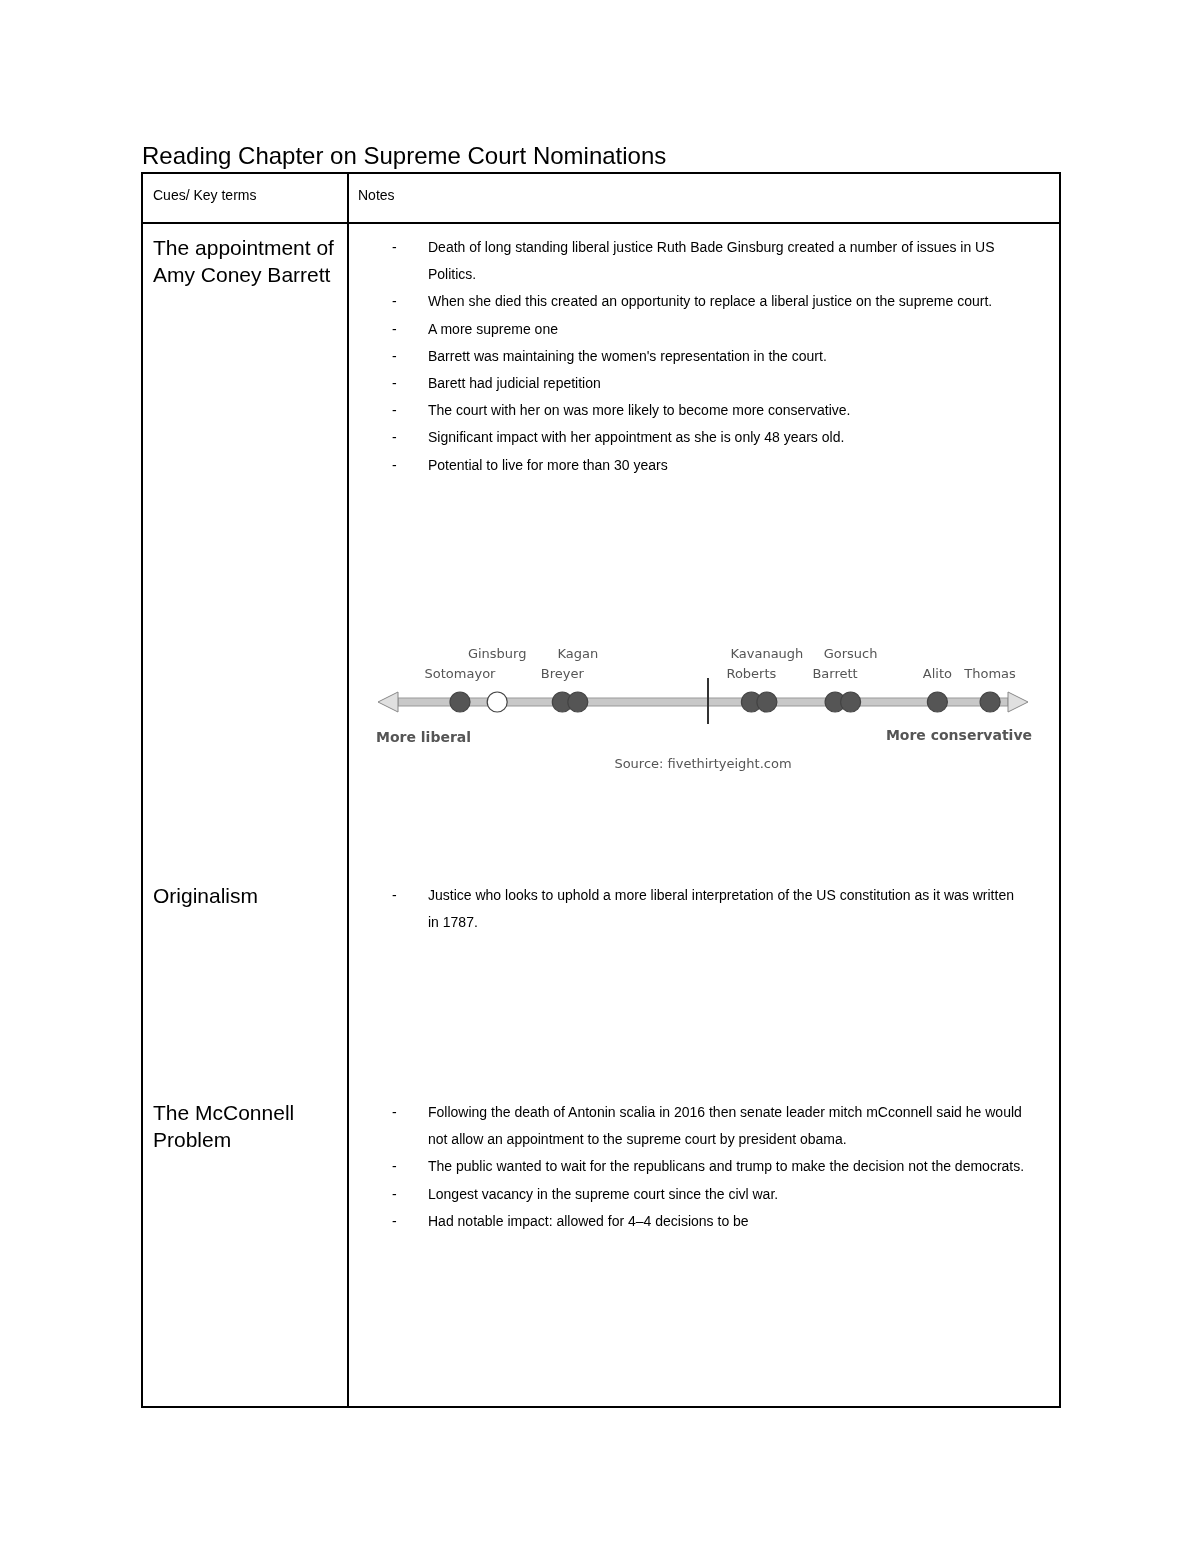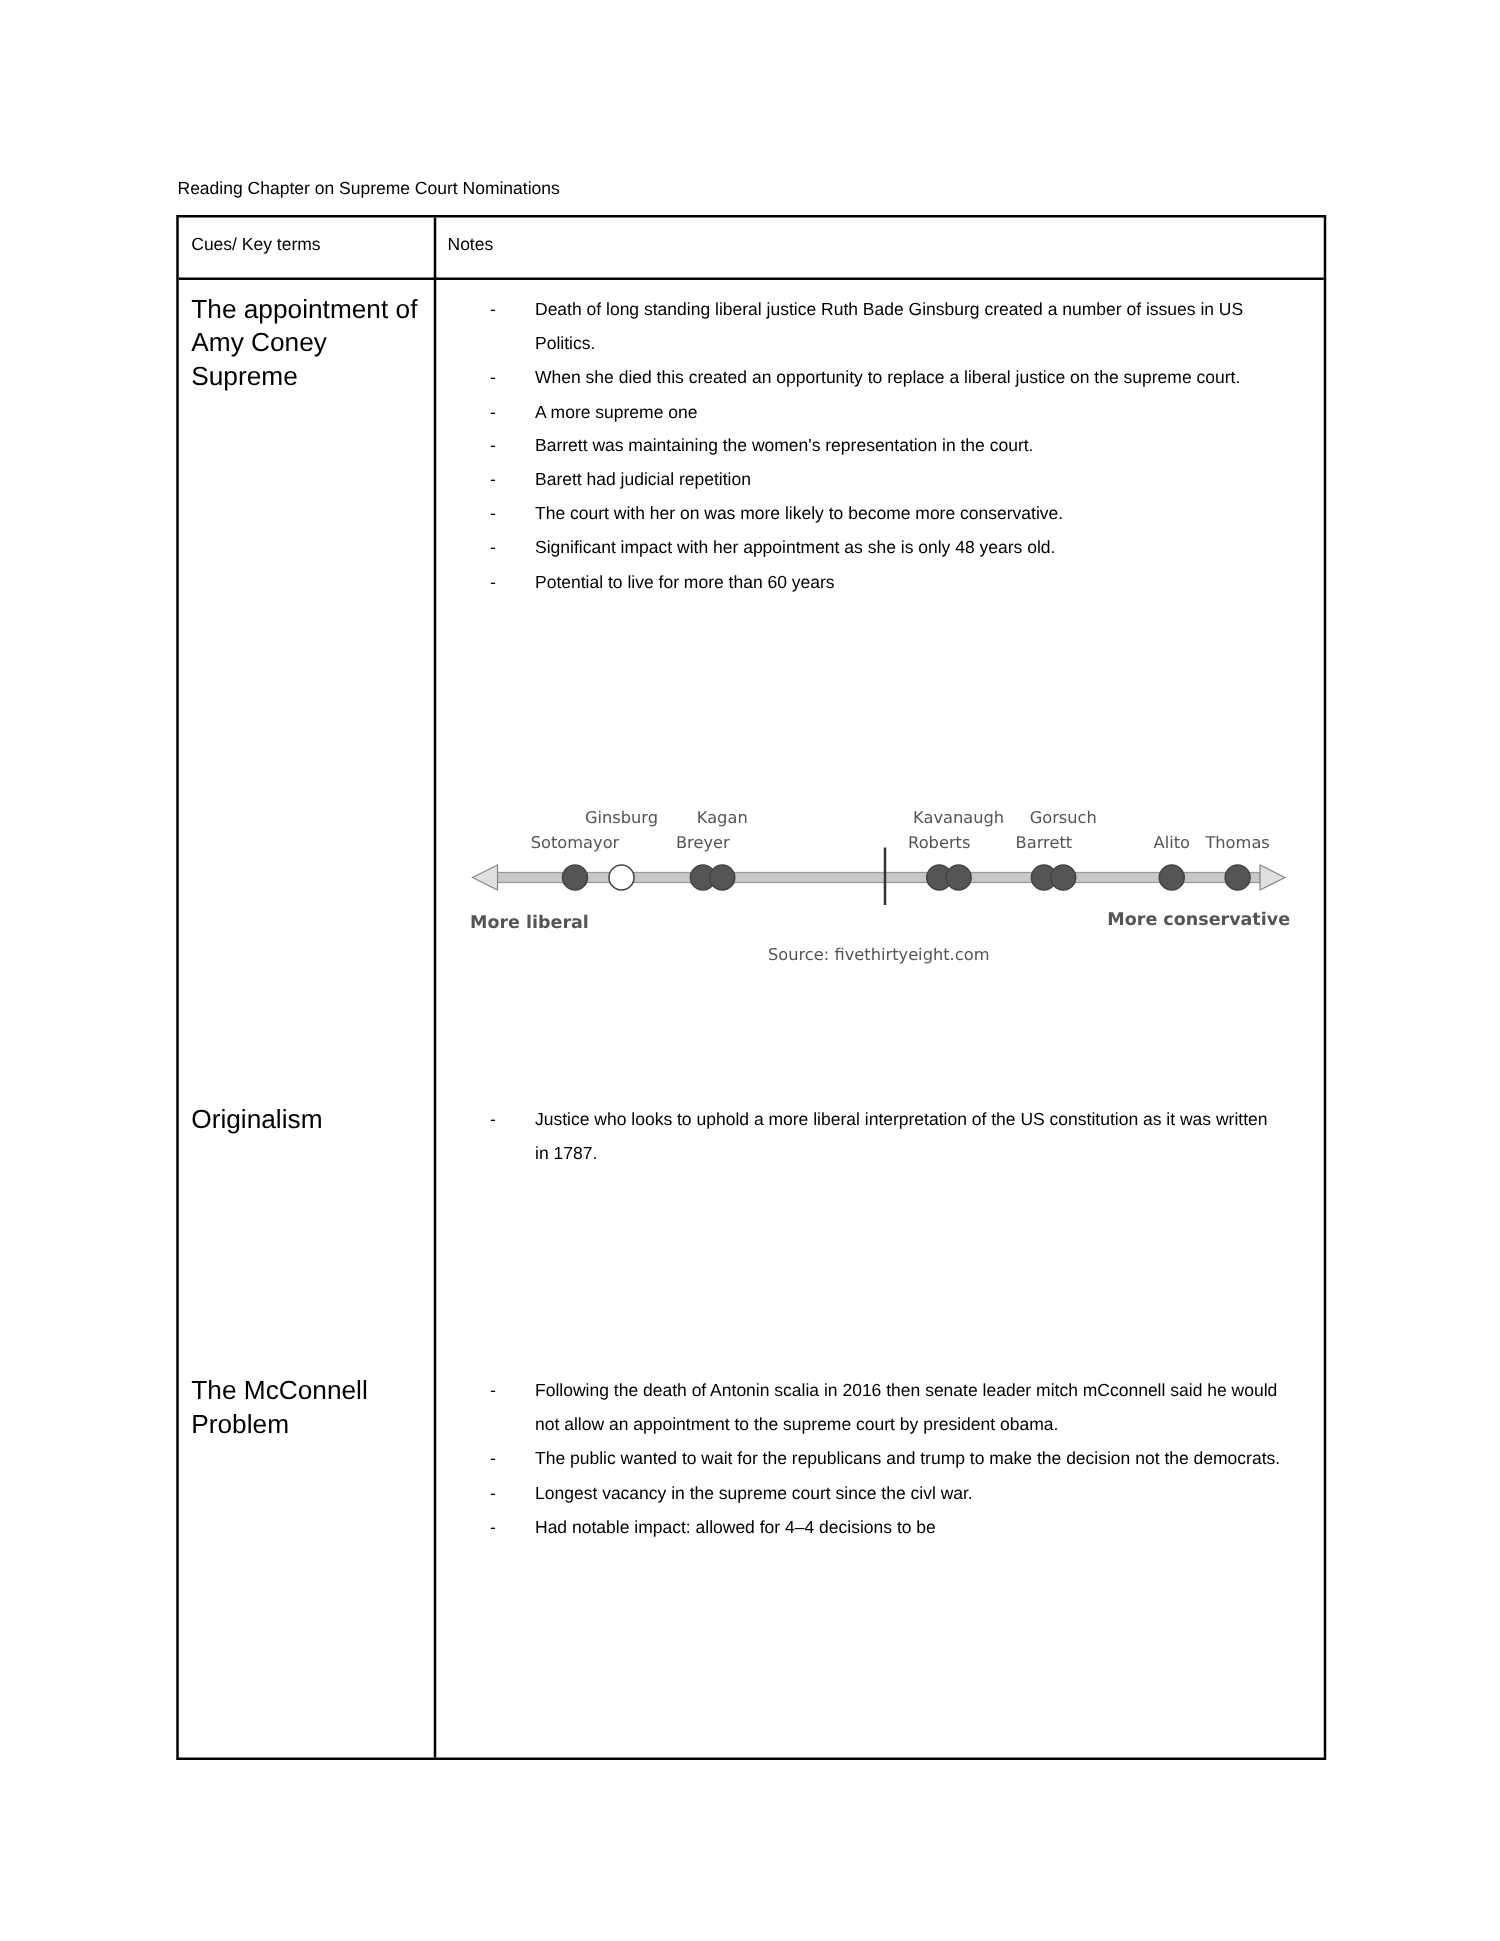--- a/index.html
+++ b/index.html
@@ -1,17 +1,17 @@
 <!DOCTYPE html>
 <html><head>
   <meta charset="utf-8">
   <style>
     html, body { margin: 0; padding: 0; background: #ffffff; }
     body { width: 1200px; height: 1553px; position: relative; font-family: "Liberation Sans", sans-serif; color: #000; }
-    .page-title { position: absolute; left: 142px; top: 142px; font-size: 14px; }
+    .page-title { position: absolute; left: 142px; top: 142px; font-size: 24px; }
     .notes-table { position: absolute; left: 141px; top: 172px; width: 920px; height: 1236px; border: 2px solid #000; box-sizing: border-box; }
     .col-divider { position: absolute; left: 204px; top: 0; bottom: 0; border-left: 2px solid #000; }
     .header-rule { position: absolute; left: 0; right: 0; top: 48px; border-top: 2px solid #000; }
     .hdr { position: absolute; top: 13px; font-size: 14px; }
     .hdr.cues { left: 10px; }
     .hdr.notes { left: 215px; text-align: center; }
     .cue { position: absolute; left: 10px; width: 185px; font-size: 21px; line-height: 27.2px; }
     .note-list { position: absolute; left: 245px; width: 640px; margin: 0; padding: 0; list-style: none; font-size: 14px; line-height: 27.2px; }
     .note-list li { position: relative; padding-left: 40px; }
     .note-list li::before { content: "-"; position: absolute; left: 4px; top: 0; }
@@ -25,30 +25,30 @@
 <body>
 
 <div class="page-title">Reading Chapter on Supreme Court Nominations</div>
 
 <div class="notes-table">
   <div class="col-divider"></div>
   <div class="header-rule"></div>
   <div class="hdr cues">Cues/ Key terms</div>
   <div class="hdr notes">Notes</div>
 
-  <div class="cue row1">The appointment of Amy Coney Supreme</div>
+  <div class="cue row1">The appointment of Amy Coney Barrett</div>
   <ul class="note-list row1">
     <li>Death of long standing liberal justice Ruth Bade Ginsburg created a number of issues in US Politics.</li>
     <li>When she died this created an opportunity to replace a liberal justice on the supreme court.</li>
     <li>A more supreme one</li>
     <li>Barrett was maintaining the women's representation in the court.</li>
     <li>Barett had judicial repetition</li>
     <li>The court with her on was more likely to become more conservative.</li>
     <li>Significant impact with her appointment as she is only 48 years old.</li>
-    <li>Potential to live for more than 60 years</li>
+    <li>Potential to live for more than 30 years</li>
   </ul>
 
   <svg class="spectrum" id="spectrum" viewBox="0 0 670 160">
     <rect id="spec-bar" x="30" y="76" width="610" height="8" fill="#c8c8c8" stroke="#999" stroke-width="1"></rect>
     <polygon points="10,80 30,70 30,90" fill="#e0e0e0" stroke="#888" stroke-width="1"></polygon>
     <polygon points="660,80 640,70 640,90" fill="#e0e0e0" stroke="#888" stroke-width="1"></polygon>
     <line id="mid-tick" x1="340" y1="56" x2="340" y2="102" stroke="#333" stroke-width="2"></line>
     <g id="dots">
         <circle cx="92" cy="80" r="10" fill="#555555" stroke="#444" stroke-width="1.2"></circle>
         <text x="92" y="56" font-size="13" text-anchor="middle">Sotomayor</text>

